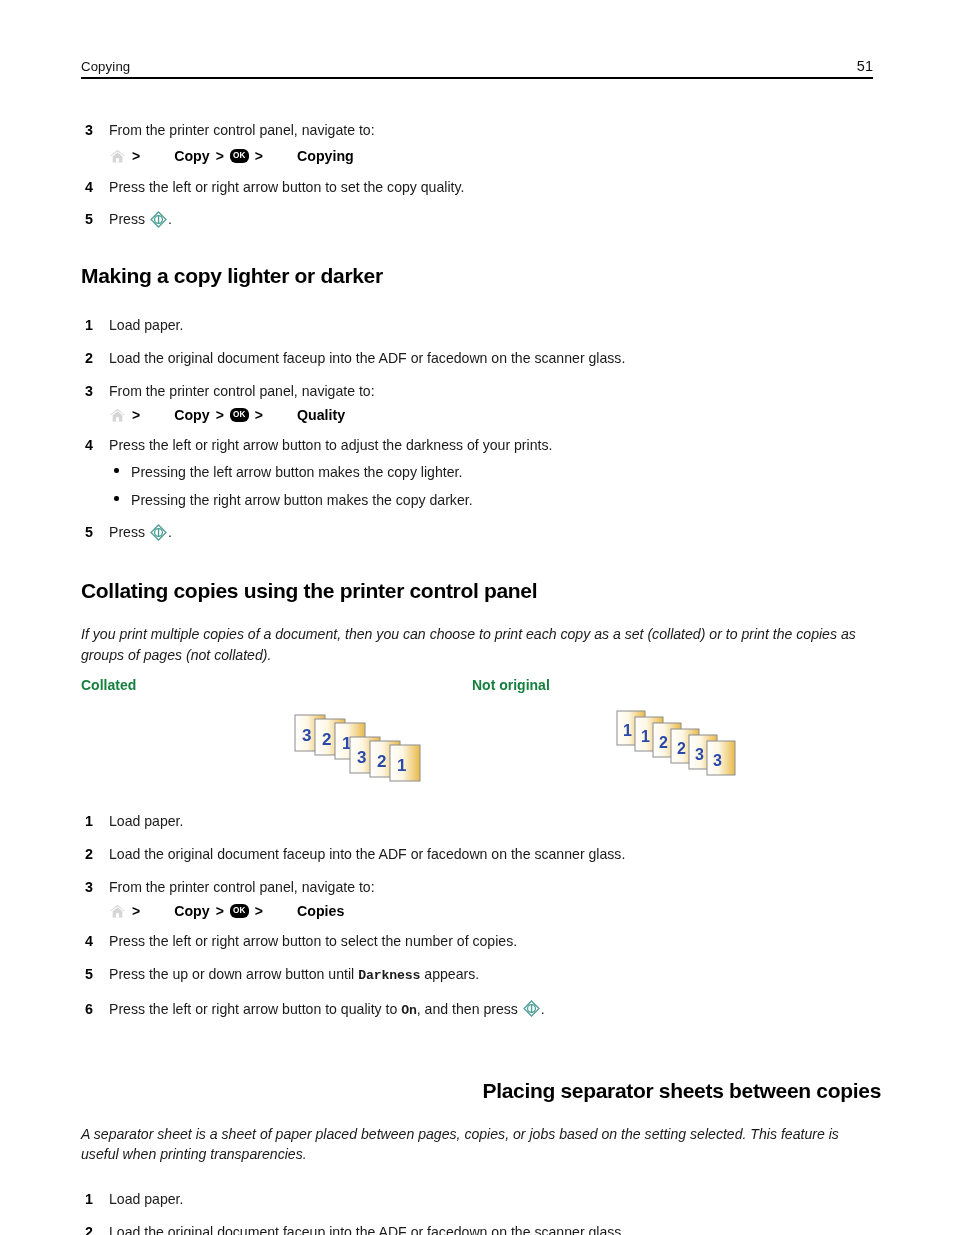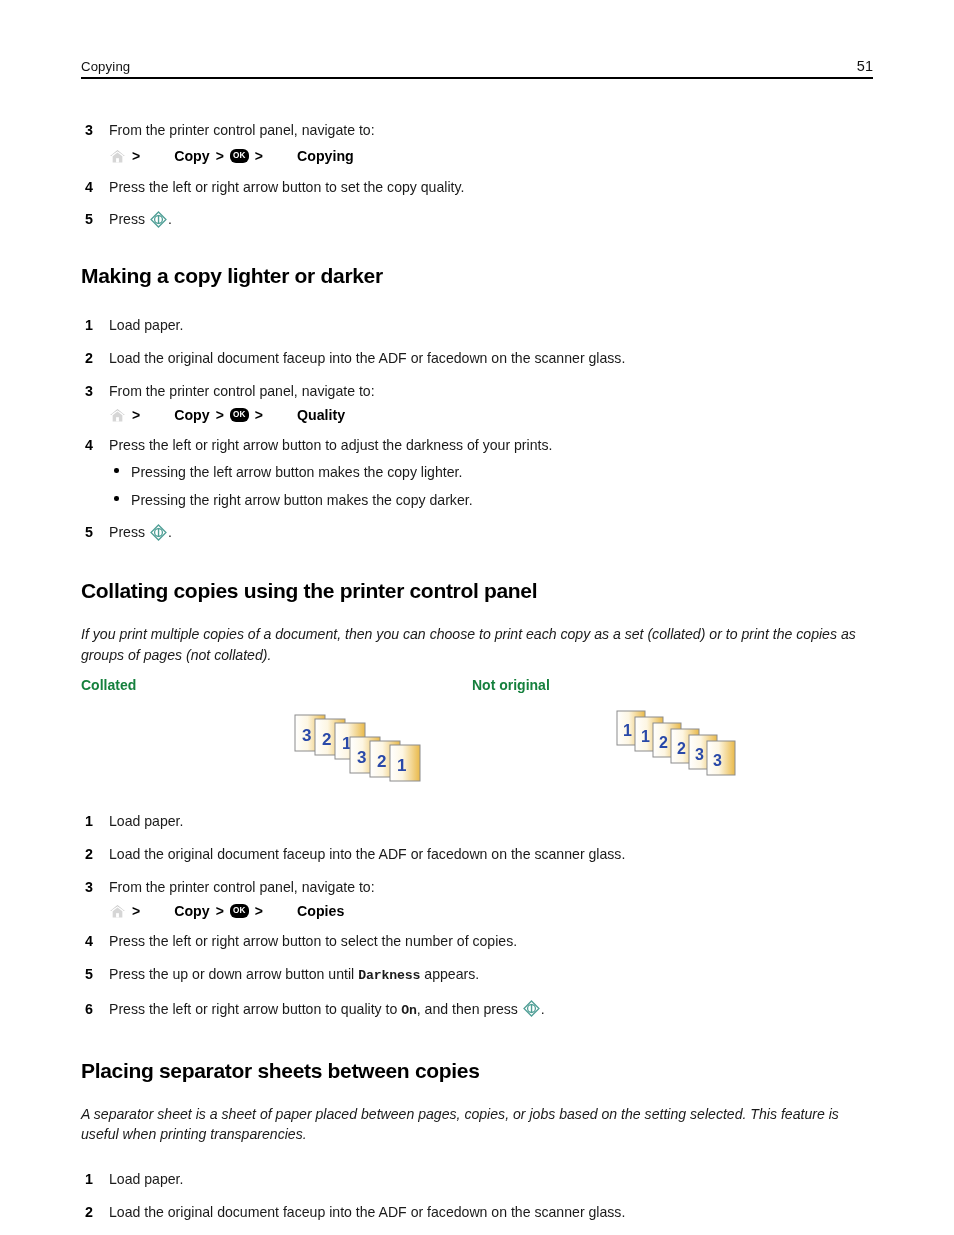--- a/index.html
+++ b/index.html
@@ -408,21 +408,21 @@
         <span>Press the left or right arrow button to quality to </span><span class="mono">On</span><span>, and then press </span><span class="start-icon">
           <svg viewBox="0 0 20 20" width="17" height="17">
             <path d="M10 1.2 L18.8 10 L10 18.8 L1.2 10 Z" fill="none" stroke="#4e9e95" stroke-width="1.5"></path>
             <circle cx="10" cy="10" r="4.6" fill="none" stroke="#4e9e95" stroke-width="1.5"></circle>
             <rect x="9.25" y="4.6" width="1.6" height="10.8" fill="#4e9e95"></rect>
           </svg>
         </span><span>.</span>
       </li>
     </ol>
 
-    <h2 class="section-heading" style="margin-top:38px; margin-bottom:21px;">Placing separator sheets between copies</h2>
+    <h2 class="section-heading" style="margin-top:58px; margin-bottom:21px;text-align:right;">Placing separator sheets between copies</h2>
 
     <p class="body-text" style="width:792px; margin-bottom:24px;font-style:italic;">A separator sheet is a sheet of paper placed between pages, copies, or jobs based on the setting selected. This feature is useful when printing transparencies.</p>
 
     <ol class="steps">
       <li style="margin-bottom:13px;">
         <span class="num">1</span>
         <span>Load paper.</span>
       </li>
       <li>
         <span class="num">2</span>

